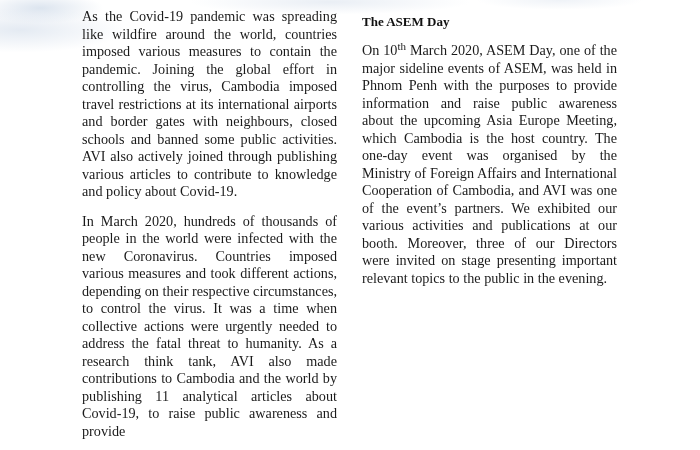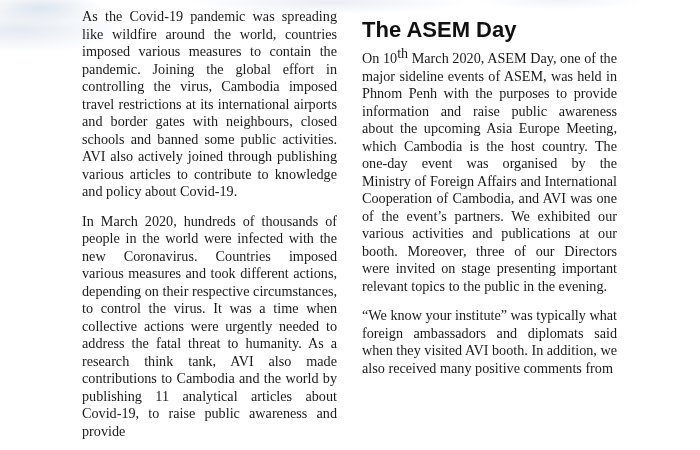--- a/index.html
+++ b/index.html
@@ -36,40 +36,39 @@
     line-height: 17.5px;
     text-align: justify;
   }
   .col-left { left: 82px; }
   .col-right { left: 362px; }
   .column p {
     margin: 0 0 12px 0;
     hyphens: none;
   }
   .column h2 {
-    font-family: Liberation Sans, sans-serif;
+    font-family: Liberation Serif, serif;
     font-weight: bold;
-    font-size: 22px;
+    font-size: 13px;
     line-height: 20px;
-    margin: 12px 0 10px 0;
+    margin: 4px 0 10px 0;
     color: #111111;
   }
   sup {
-    font-size: 14px;
+    font-size: 11px;
     line-height: 0;
     vertical-align: 5px;
   }
 </style>
 </head>
 <body>
 
 <div class="watermark"></div>
 
 <div class="column col-left">
   <p>As the Covid-19 pandemic was spreading like wildfire around the world, countries imposed various measures to contain the pandemic. Joining the global effort in controlling the virus, Cambodia imposed travel restrictions at its international airports and border gates with neighbours, closed schools and banned some public activities. AVI also actively joined through publishing various articles to contribute to knowledge and policy about Covid-19.</p>
   <p>In March 2020, hundreds of thousands of people in the world were infected with the new Coronavirus. Countries imposed various measures and took different actions, depending on their respective circumstances, to control the virus. It was a time when collective actions were urgently needed to address the fatal threat to humanity. As a research think tank, AVI also made contributions to Cambodia and the world by publishing 11 analytical articles about Covid-19, to raise public awareness and provide</p>
 </div>
 
 <div class="column col-right">
   <h2>The ASEM Day</h2>
   <p><span>On 10</span><sup>th</sup><span> March 2020, ASEM Day, one of the major sideline events of ASEM, was held in Phnom Penh with the purposes to provide information and raise public awareness about the upcoming Asia Europe Meeting, which Cambodia is the host country. The one-day event was organised by the Ministry of Foreign Affairs and International Cooperation of Cambodia, and AVI was one of the event’s partners. We exhibited our various activities and publications at our booth. Moreover, three of our Directors were invited on stage presenting important relevant topics to the public in the evening.</span></p>
-  <p>“We know your institute” was typically what foreign ambassadors and diplomats said when they visited AVI booth. In addition, we also received many positive comments from</p>
 </div>
 
 </body></html>

